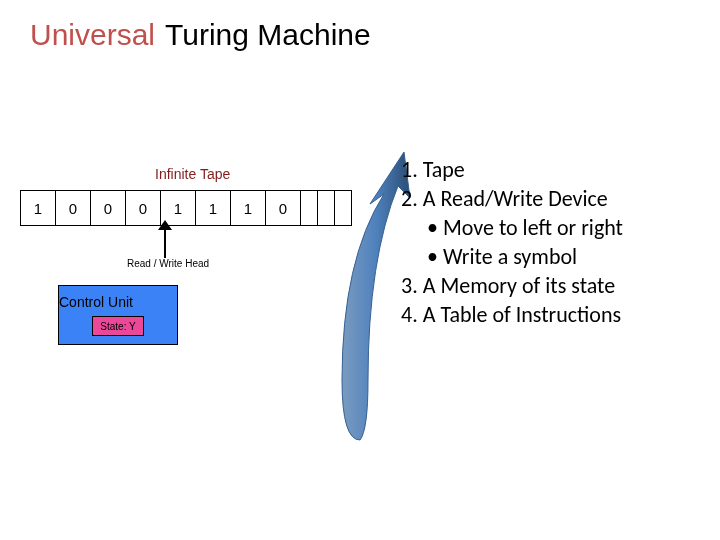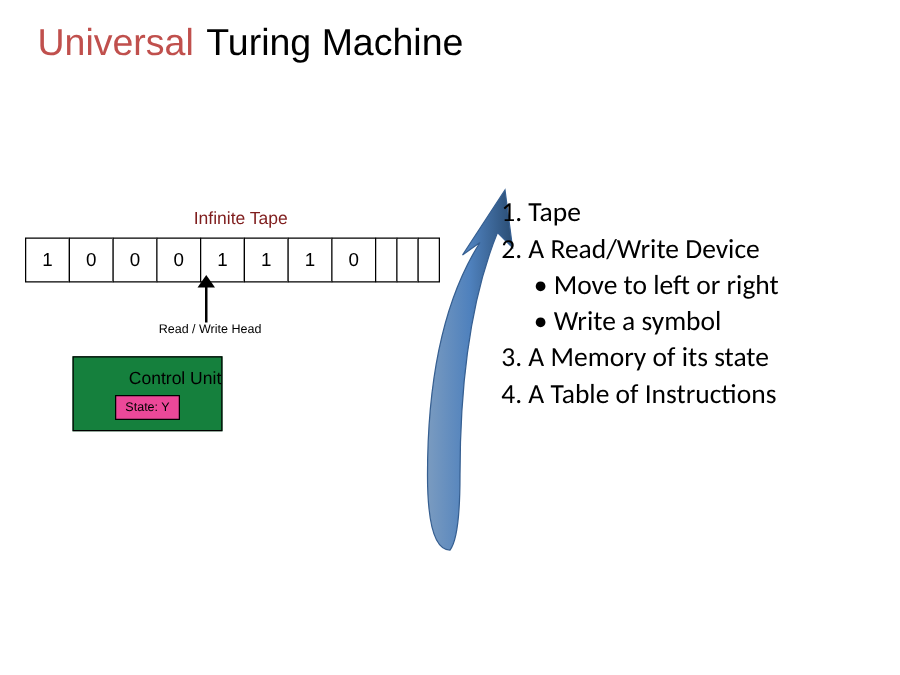--- a/index.html
+++ b/index.html
@@ -76,24 +76,24 @@
     color: #000;
     margin-left: 19px;
   }
 
   .control-unit {
     position: absolute;
     top: 285px;
     left: 58px;
     width: 120px;
     height: 60px;
-    background: #15803d;
+    background: #3b82f6;
     border: 1px solid #000;
     padding-top: 8px;
-    text-align: right;
+    text-align: left;
     font-size: 14px;
   }
   .state-box {
     position: absolute;
     top: 316px;
     left: 92px;
     width: 52px;
     height: 20px;
     background: #ec4899;
     border: 1px solid #000;

